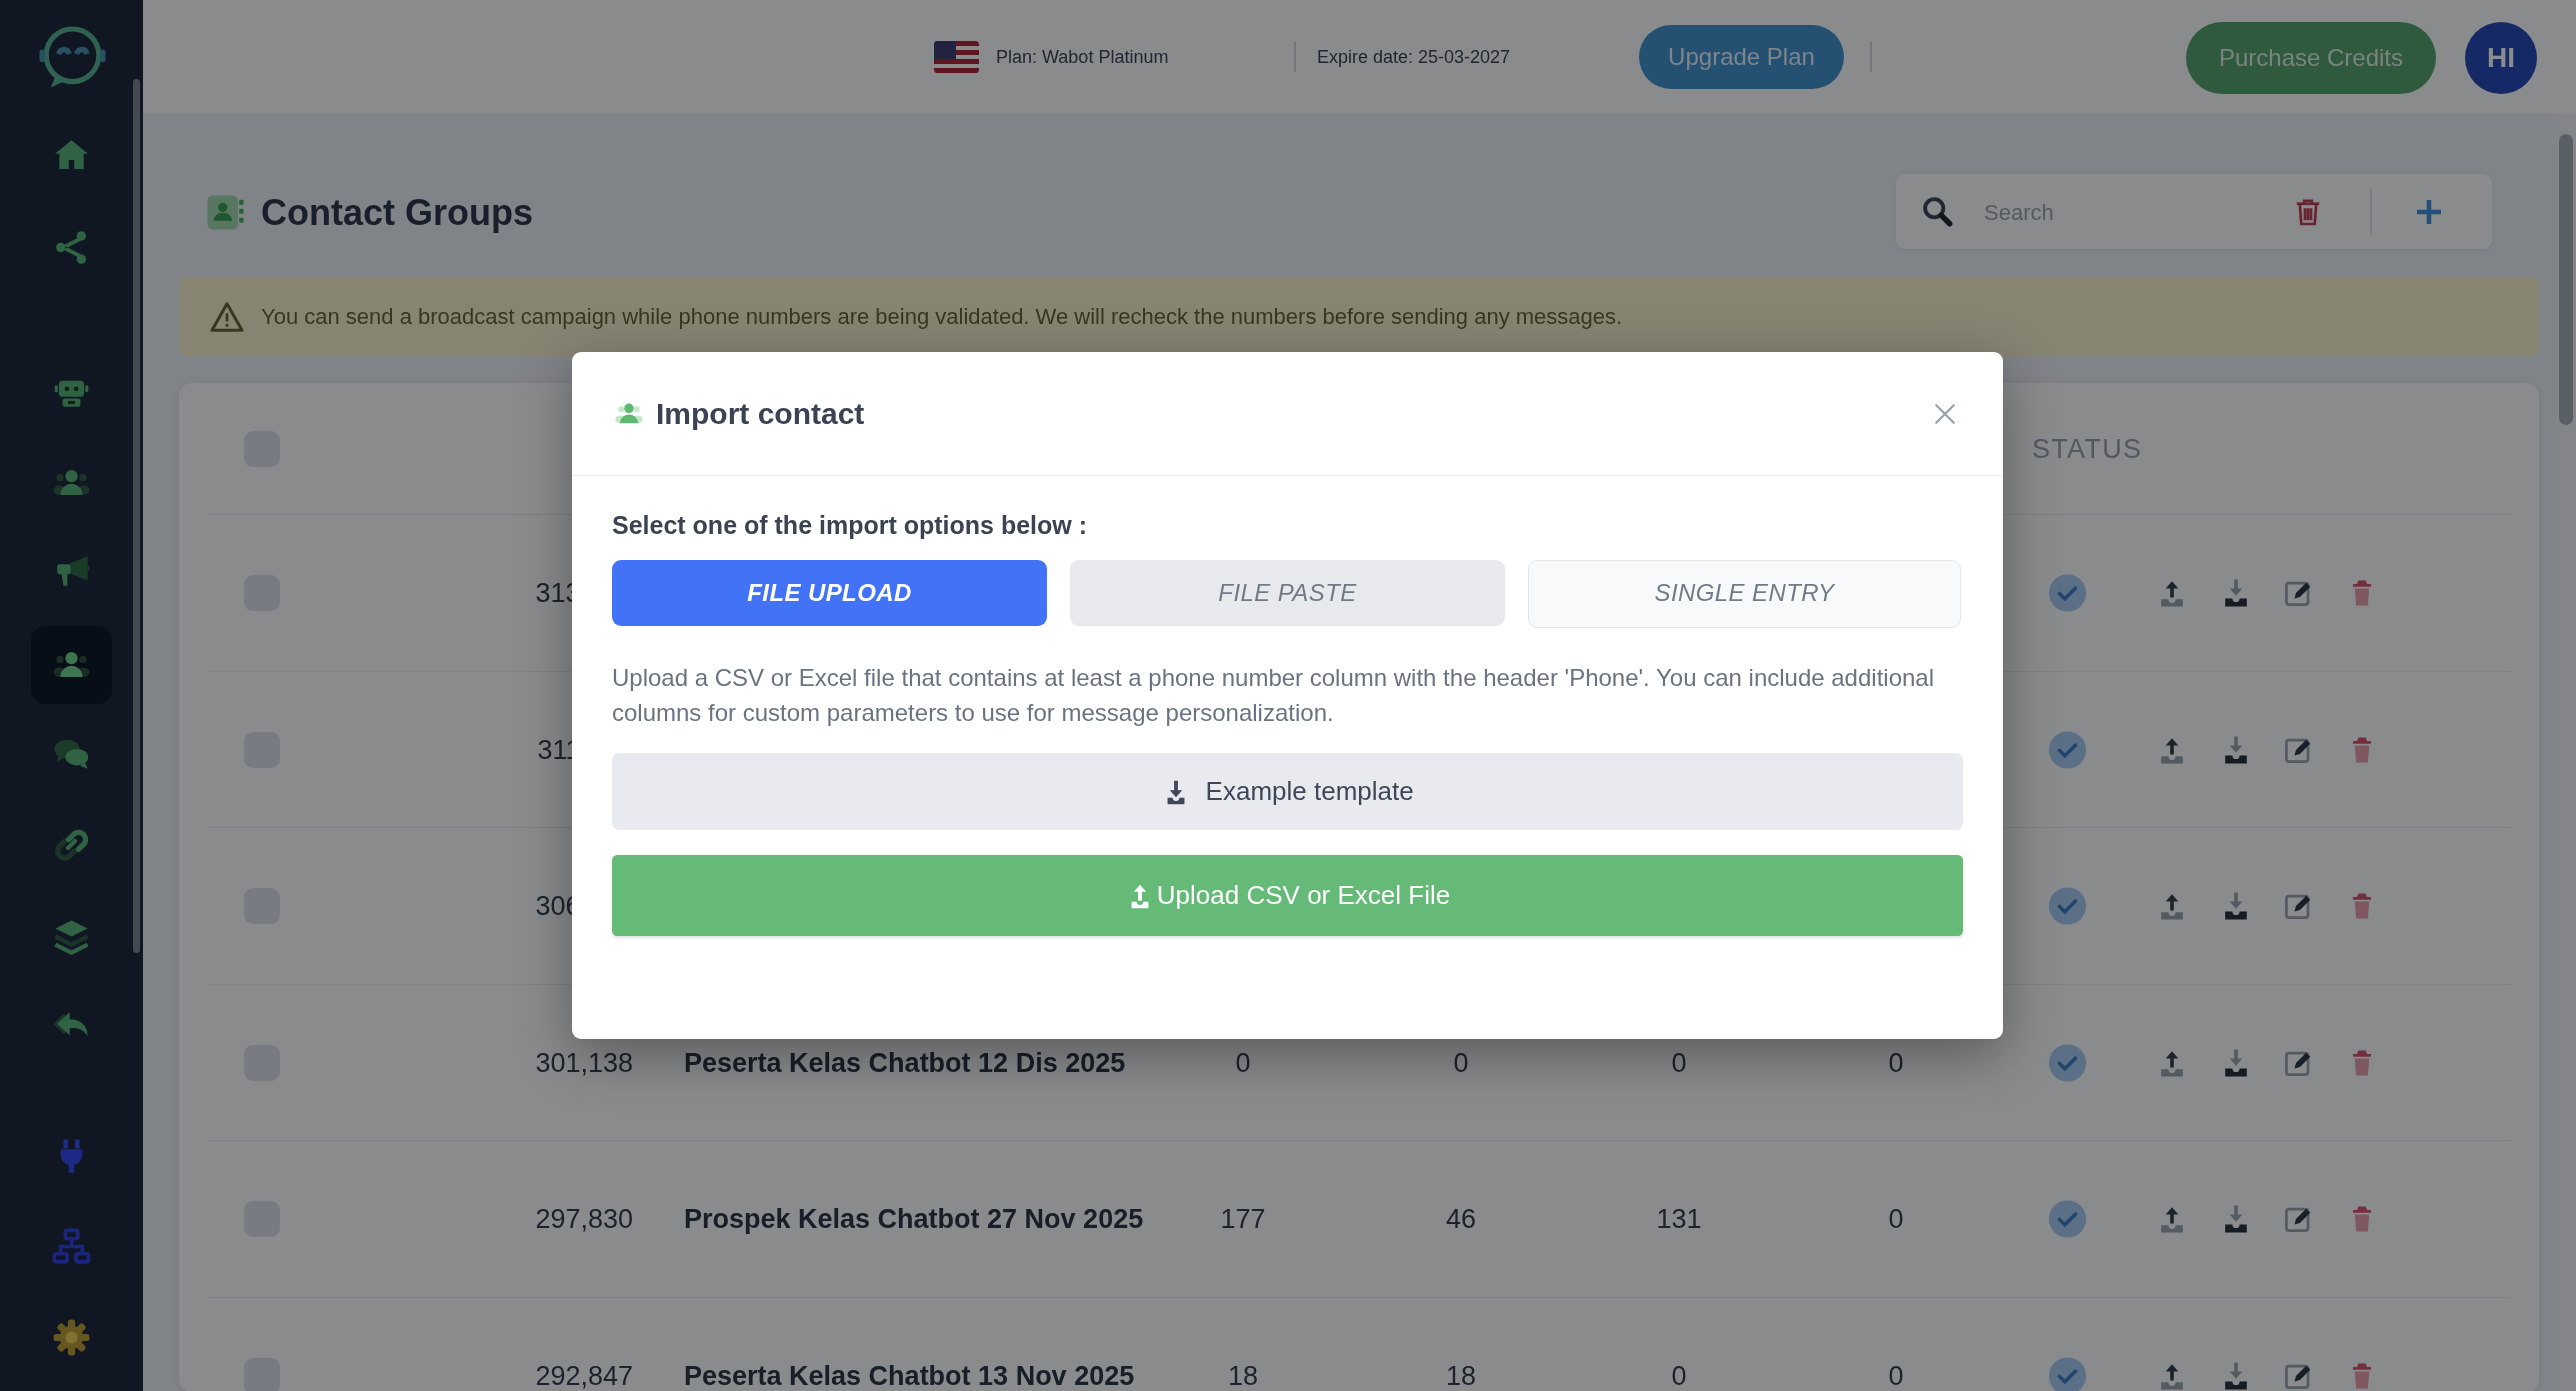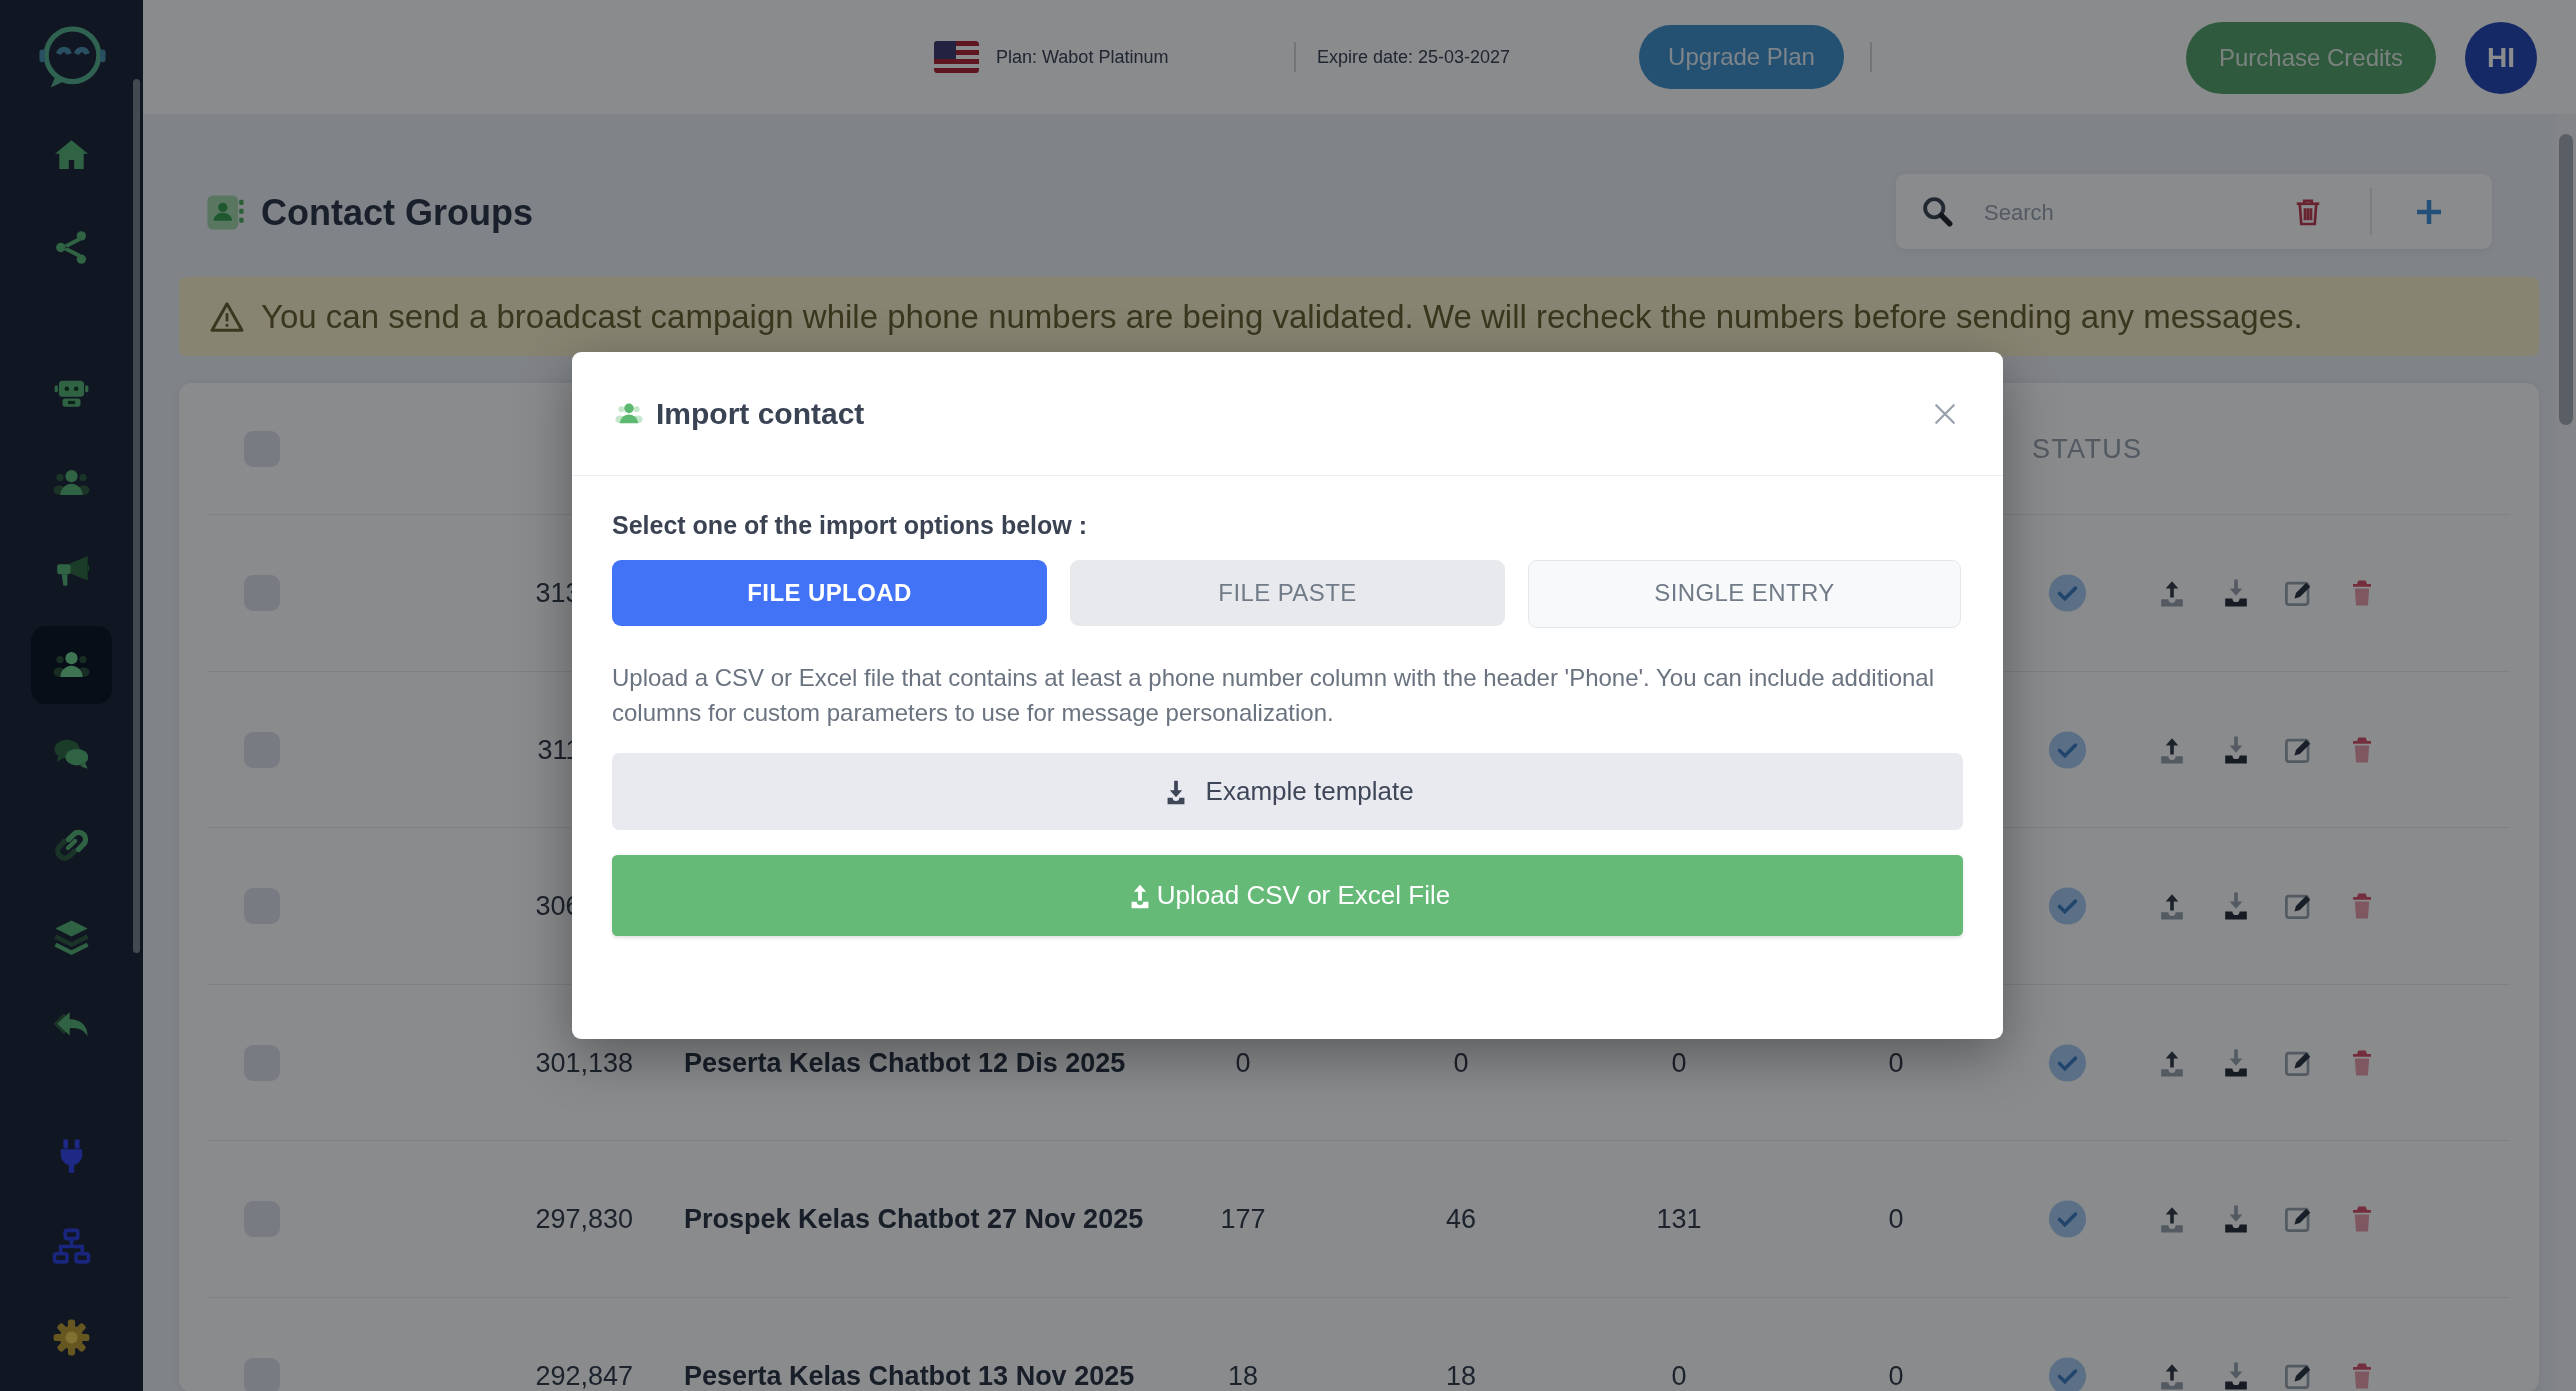--- a/index.html
+++ b/index.html
@@ -22,21 +22,21 @@
   .flag:before{content:"";position:absolute;left:0;top:0;width:21.5px;height:18px;background:#3c3b6e;}
   
   .title-text{font-size:36px;font-weight:bold;color:#2c3546;}
   .search-card{left:1896px;top:174px;width:596px;height:75px;background:#fff;border-radius:9px;
                box-shadow:0 1.8px 7.2px rgba(30,40,60,.06);}
   .search-card input{position:absolute;left:86px;top:16px;width:268px;height:43px;border:none;outline:none;
                background:transparent;font-size:22px;color:#3a4250;font-family:"Liberation Sans",sans-serif;}
   .search-card input::placeholder{color:#9aa3ae;}
   .vline{top:14.3px;width:1.8px;height:47px;background:#e3e6eb;}
   .banner{left:179px;top:277px;width:2360px;height:79px;background:#fbf2cc;border-radius:7.2px;}
-  .banner-text{left:82px;top:0;height:79px;line-height:79px;font-size:33px;color:#6a6030;font-weight:500;white-space:nowrap;}
+  .banner-text{left:82px;top:0;height:79px;line-height:79px;font-size:22px;color:#6a6030;font-weight:500;white-space:nowrap;}
   .card{left:179px;top:383px;width:2360px;height:1009px;background:#ffffff;border-radius:12.5px;
         box-shadow:0 1.8px 9px rgba(30,40,60,.07);}
   .hsep{left:208px;width:2302px;height:0.9px;background:#e8ebef;}
   .thead-label{font-size:22.4px;letter-spacing:1.3px;color:#99a1ad;font-weight:500;}
   .cb{width:36px;height:36px;border-radius:9px;background:#dfe3ea;}
   .cell{top:50%;transform:translateY(-50%);font-size:27px;white-space:nowrap;}
   .idcell{left:208px;width:246px;text-align:right;color:#333b49;}
   .namecell{left:505px;font-weight:bold;color:#2b3342;}
   .numcell{width:218px;text-align:center;color:#333b49;}
   .trow{left:179px;width:2360px;height:157px;}
@@ -47,21 +47,21 @@
   .track{left:2556px;top:114px;width:19.7px;height:1277px;background:#f3f4f6;z-index:2;}
   .thumb{left:2559px;top:134px;width:14.3px;height:291px;border-radius:7.2px;background:#a6adb6;z-index:3;}
   
   .overlay{left:0;top:0;width:2576px;height:1392px;background:rgba(5,8,12,.47);z-index:50;}
   .modal{left:572px;top:352px;width:1431px;height:687px;background:#ffffff;border-radius:9px;z-index:60;
          box-shadow:0 16px 54px rgba(0,0,0,.35);}
   .m-title{left:84px;top:0;height:123px;line-height:123px;font-size:30px;font-weight:bold;color:#3a4354;}
   .m-div{left:0;top:123px;width:1431px;height:0.9px;background:#eceef1;}
   .m-intro{left:40px;top:159px;font-size:25px;font-weight:bold;color:#3b4353;}
   .mtab{top:208px;height:66px;line-height:66px;text-align:center;font-size:24px;letter-spacing:0.4px;
-        border-radius:9px;color:#717b88;font-weight:500;}
+        border-radius:9px;color:#717b88;font-weight:500;font-style:italic;}
   .mtab.on{background:#4272f5;color:#ffffff;font-weight:bold;}
   .mtab.grey{background:#e7e9ec;}
   .mtab.ghost{background:#f8f9fb;border:1.8px solid #e3e6eb;line-height:63px;}
   .m-desc{left:40px;top:308px;width:1355px;font-size:24px;line-height:35px;color:#6a7380;}
   .m-bar{left:40px;top:401px;width:1351px;height:77px;background:#e9e9f0;border-radius:7.2px;
          display:flex;align-items:center;justify-content:center;gap:14.3px;font-size:26px;color:#3e4757;font-weight:500;}
   .m-upload{left:40px;top:503px;width:1351px;height:81px;background:#65ba78;border-radius:5.4px;
          display:flex;align-items:center;justify-content:center;gap:2px;font-size:26px;color:#ffffff;font-weight:500;
          box-shadow:0 1.8px 3.6px rgba(0,0,0,.12);}
   .m-check{left:0;top:598px;width:1431px;height:57px;display:flex;align-items:center;justify-content:center;gap:16px;}

